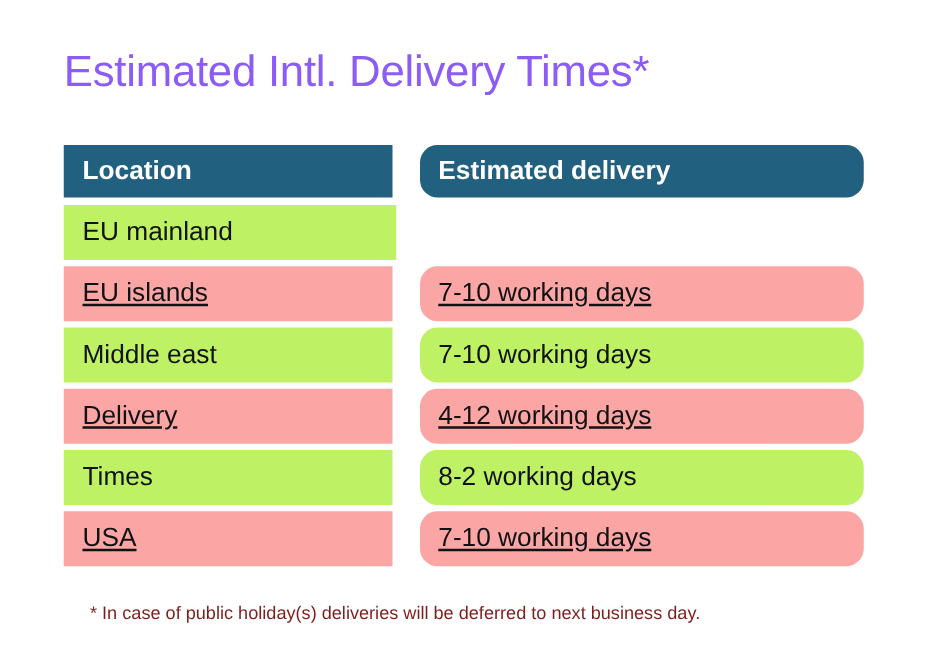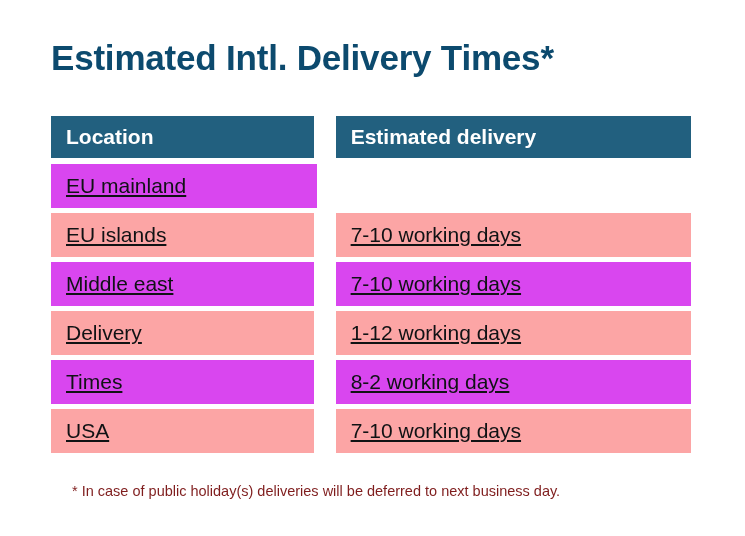--- a/index.html
+++ b/index.html
@@ -24,23 +24,23 @@
     width: 745px;
     height: 536px;
     background: #ffffff;
   }
 
   .page-title {
     position: absolute;
     left: 51px;
     top: 36px;
     font-size: 35px;
-    font-weight: 700;
+    font-weight: 400;
     letter-spacing: -0.2px;
-    color: #0c4a6e;
+    color: #8b5cf6;
     line-height: 44px;
     white-space: nowrap;
   }
 
   .delivery-table {
     position: absolute;
     left: 51px;
     top: 116px;
     width: 640px;
   }
@@ -69,32 +69,32 @@
     overflow: hidden;
   }
 
   .cell.col-location {
     width: 266px;
     margin-right: 22px;
   }
 
   .cell.col-delivery {
     width: 360px;
+    border-radius: 14px;
   }
 
   .header-row .cell {
     background: #22607f;
     color: #ffffff;
     font-weight: 700;
     font-size: 21px;
   }
 
   .table-row.shade-dark .cell {
-    background: #d946ef;
-    text-decoration: underline;
+    background: #bef264;
   }
 
   .table-row.shade-light .cell {
     background: #fca5a5;
     text-decoration: underline;
   }
 
   .footnote {
     position: absolute;
     left: 72px;
@@ -128,21 +128,21 @@
       <div class="cell col-delivery">7-10 working days</div>
     </div>
 
     <div class="table-row shade-dark">
       <div class="cell col-location">Middle east</div>
       <div class="cell col-delivery">7-10 working days</div>
     </div>
 
     <div class="table-row shade-light">
       <div class="cell col-location">Delivery</div>
-      <div class="cell col-delivery">1-12 working days</div>
+      <div class="cell col-delivery">4-12 working days</div>
     </div>
 
     <div class="table-row shade-dark">
       <div class="cell col-location">Times</div>
       <div class="cell col-delivery">8-2 working days</div>
     </div>
 
     <div class="table-row shade-light">
       <div class="cell col-location">USA</div>
       <div class="cell col-delivery">7-10 working days</div>

